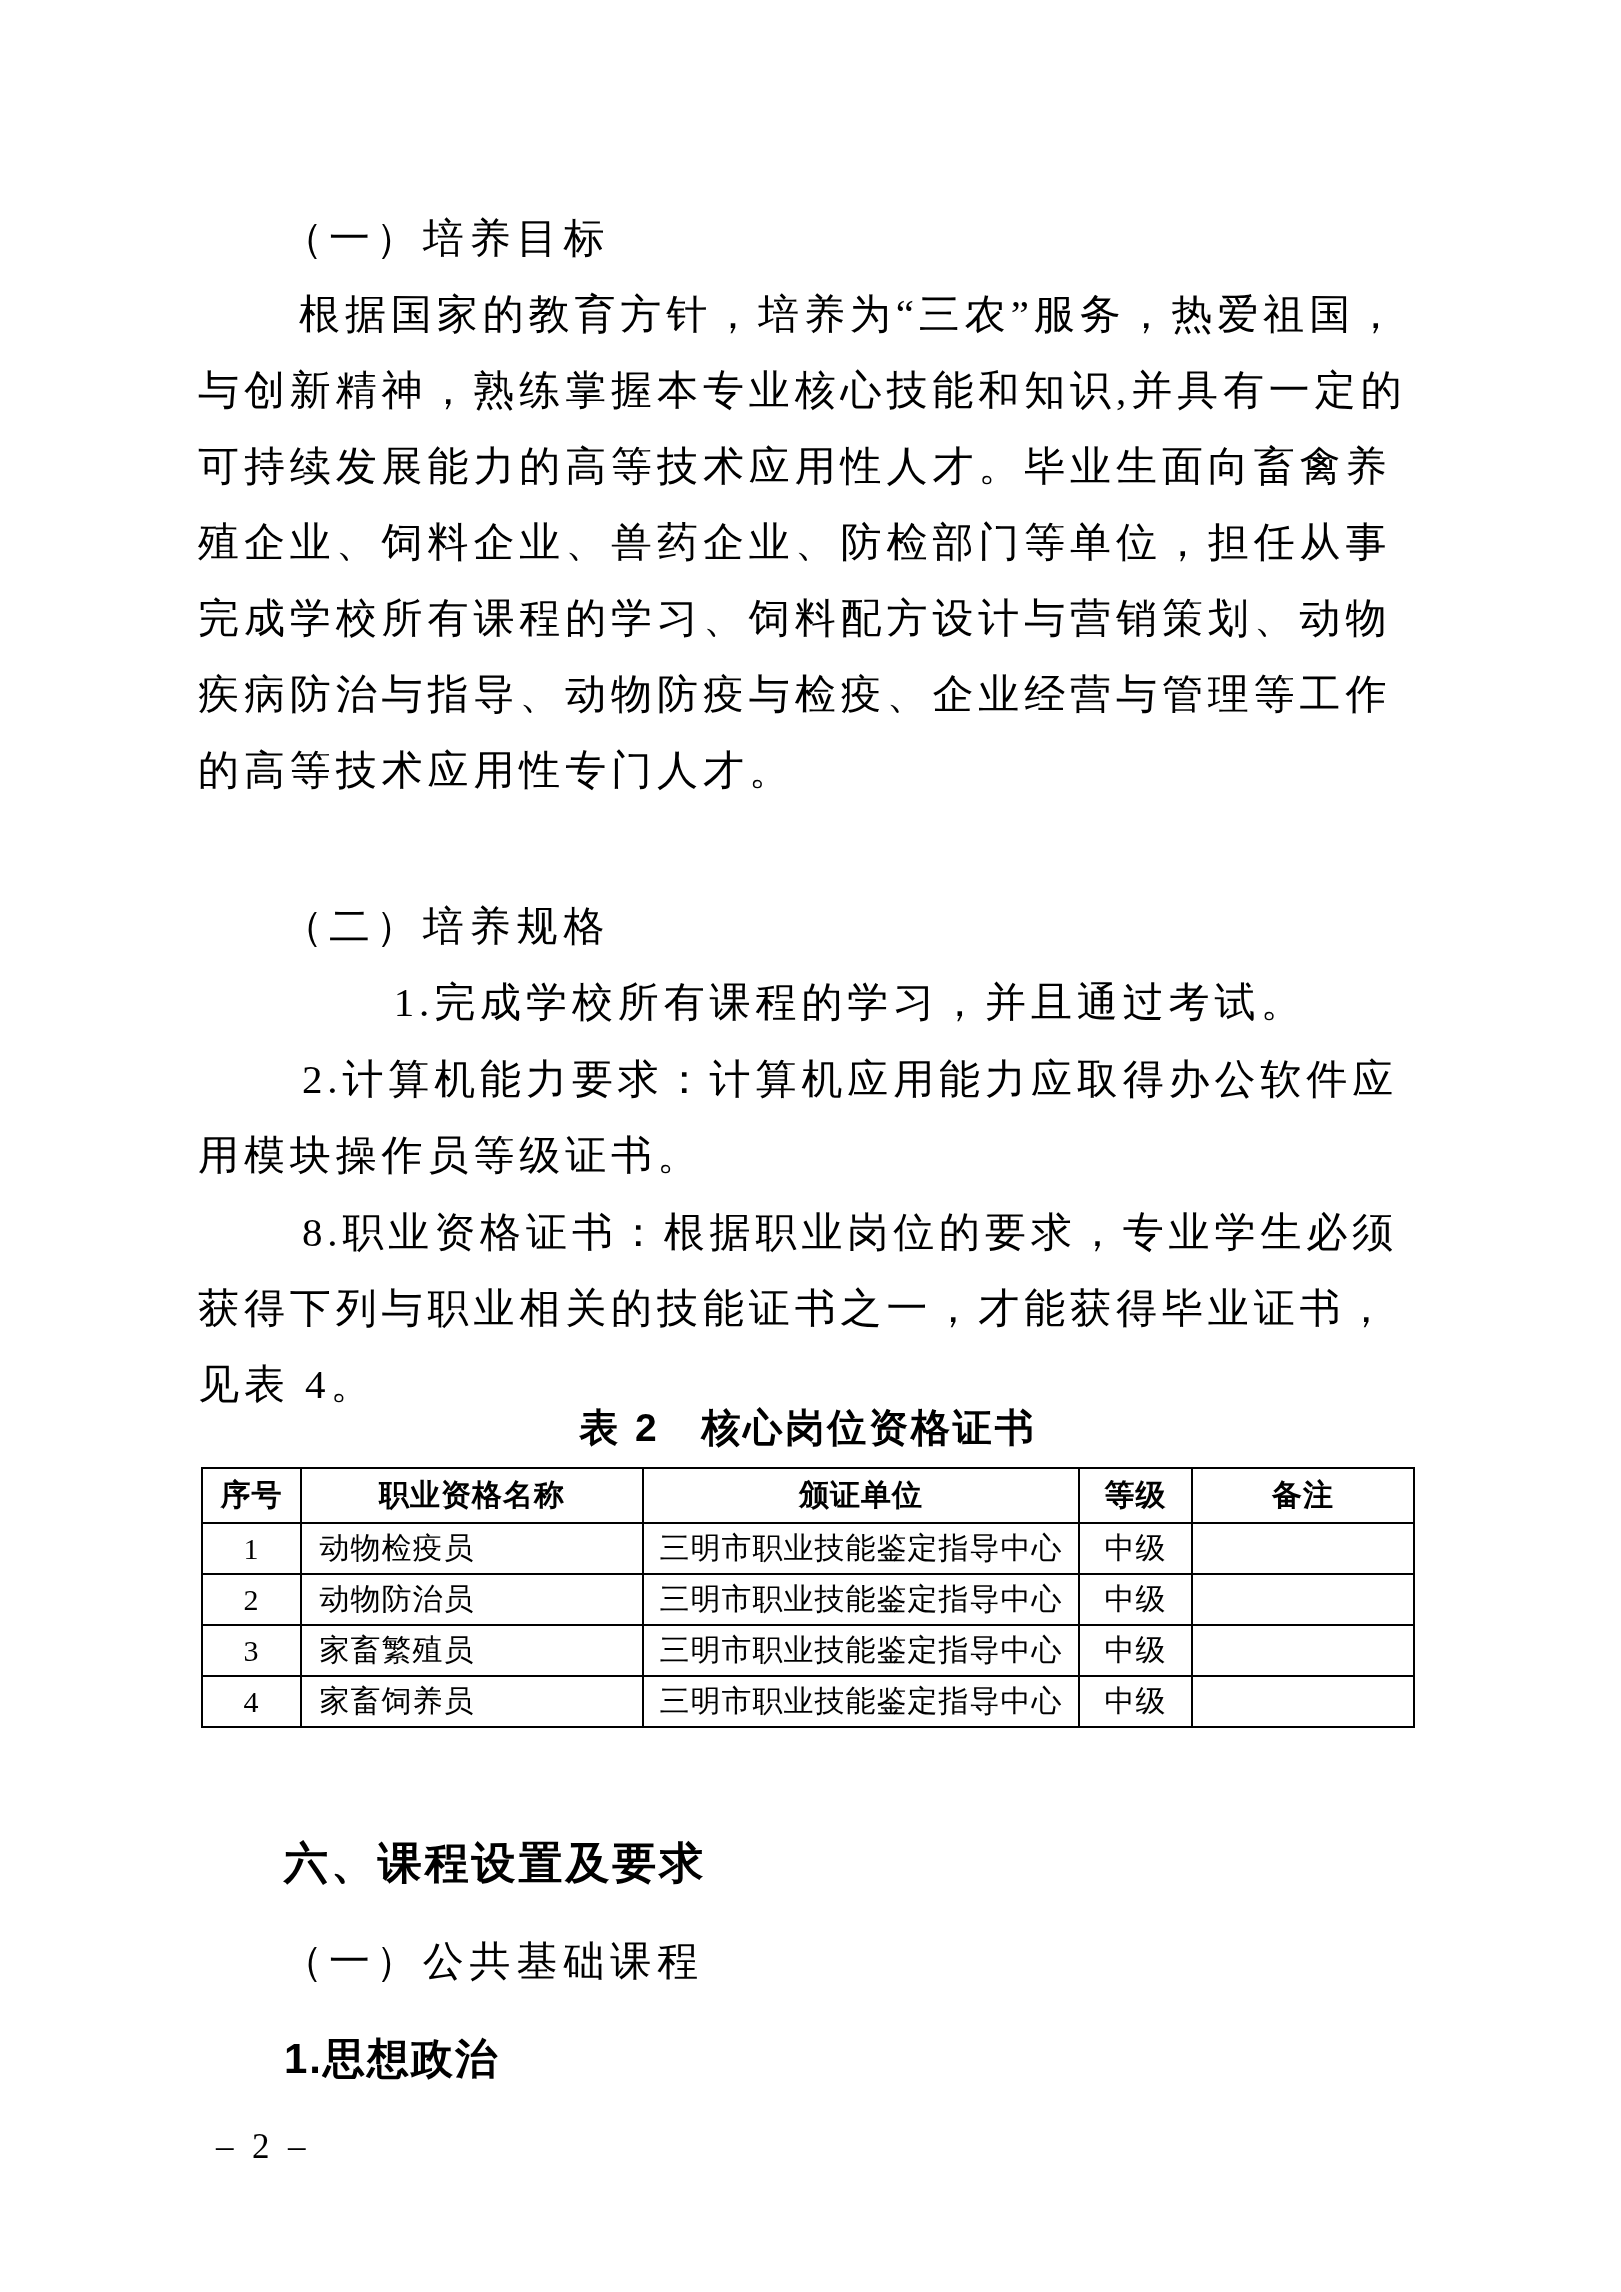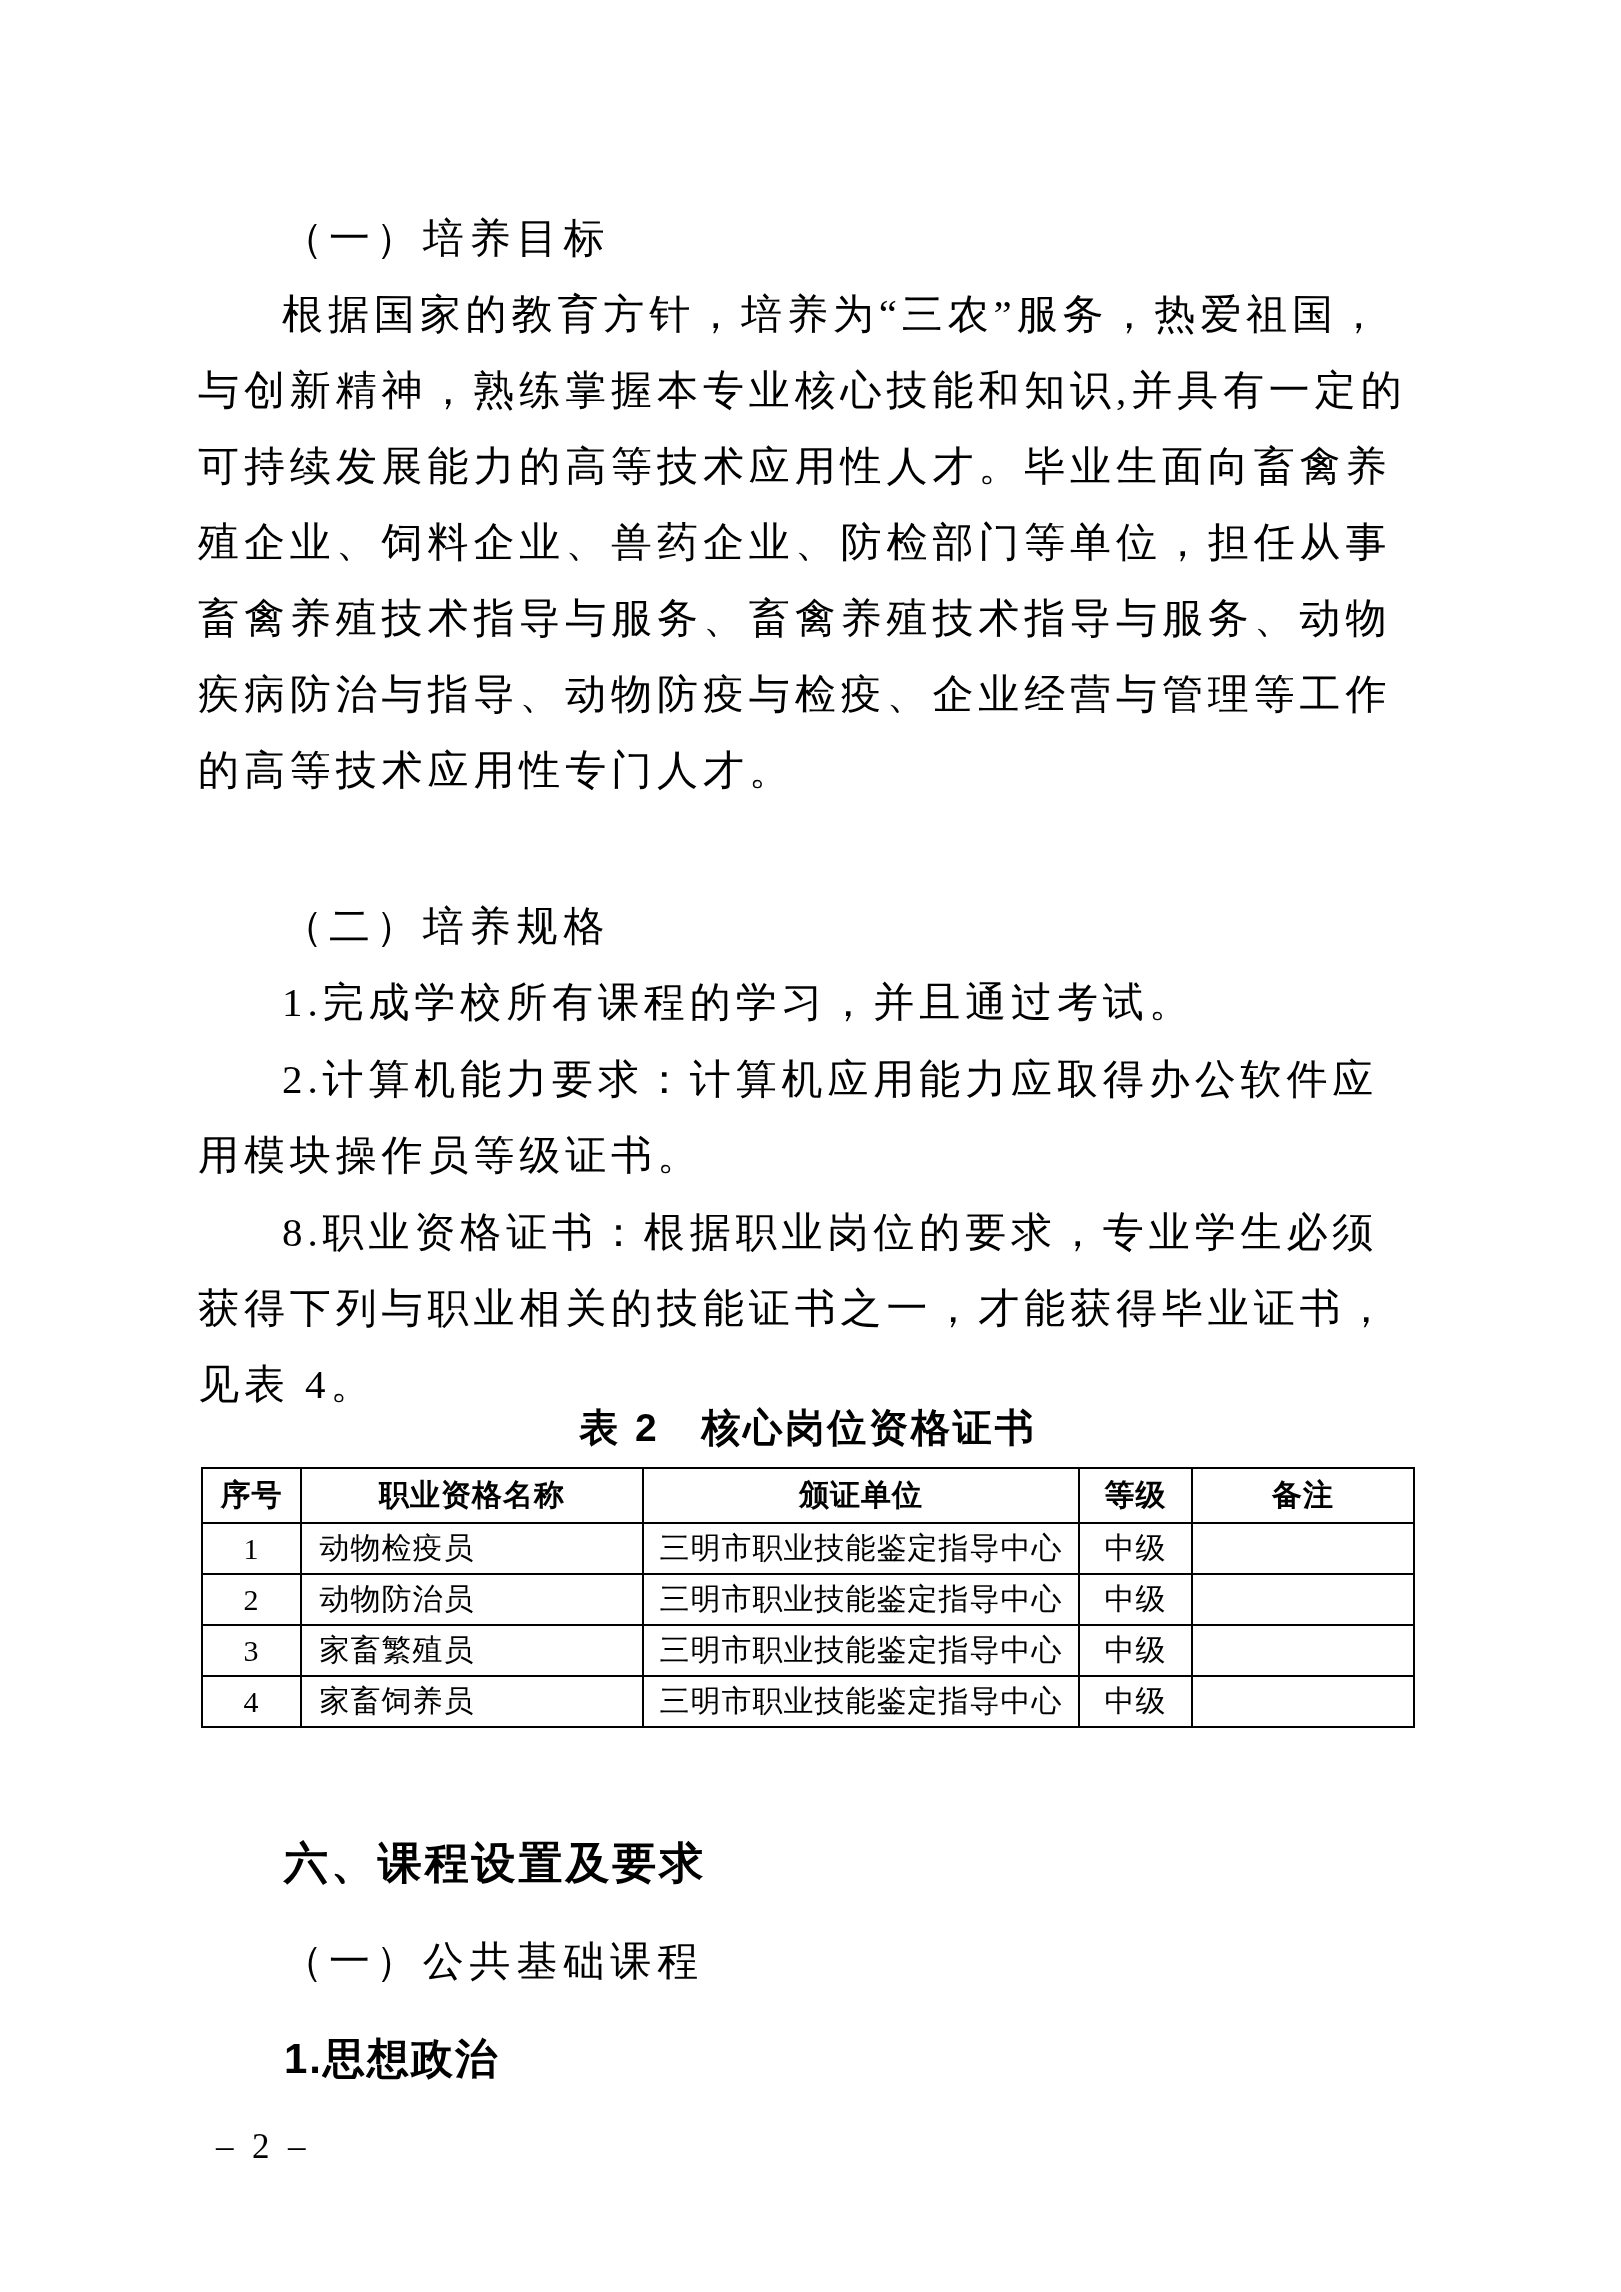--- a/index.html
+++ b/index.html
@@ -13,21 +13,21 @@
     overflow:hidden;
   }
   .content {
     position:absolute; left:198px; top:0; width:1220px;
   }
   .blk { position:absolute; left:0; width:1220px; }
   .line {
     font-size:41px; line-height:76px; height:76px;
     letter-spacing:4.9px; white-space:nowrap;
   }
-  .indent2 { padding-left:84px; }
+  .indent2 { padding-left:84px;text-align:center; }
   .kai-head {
     font-size:41px; line-height:76px; height:76px;
     letter-spacing:5.9px; padding-left:84px; white-space:nowrap;
   }
   .table-title {
     font-family:"Liberation Sans","DejaVu Sans",sans-serif;
     font-weight:bold; font-size:39px; line-height:63px;
     letter-spacing:2.9px; text-align:center; width:1220px;
   }
   table.cert {
@@ -70,21 +70,21 @@
 <div class="page">
   <div class="content">
 
     <div class="blk kai-head" style="top:200px;">（一）培养目标</div>
 
     <div class="blk" style="top:276px;">
       <div class="line indent2">根据国家的教育方针，培养为“三农”服务，热爱祖国，</div>
       <div class="line">与创新精神，熟练掌握本专业核心技能和知识,并具有一定的</div>
       <div class="line">可持续发展能力的高等技术应用性人才。毕业生面向畜禽养</div>
       <div class="line">殖企业、饲料企业、兽药企业、防检部门等单位，担任从事</div>
-      <div class="line">畜禽养殖技术指导与服务、畜禽养殖技术指导与服务、动物</div>
+      <div class="line">完成学校所有课程的学习、饲料配方设计与营销策划、动物</div>
       <div class="line">疾病防治与指导、动物防疫与检疫、企业经营与管理等工作</div>
       <div class="line">的高等技术应用性专门人才。</div>
     </div>
 
     <div class="blk kai-head" style="top:888px;">（二）培养规格</div>
 
     <div class="blk" style="top:964px;">
       <div class="line indent2">1.完成学校所有课程的学习，并且通过考试。</div>
     </div>
 

